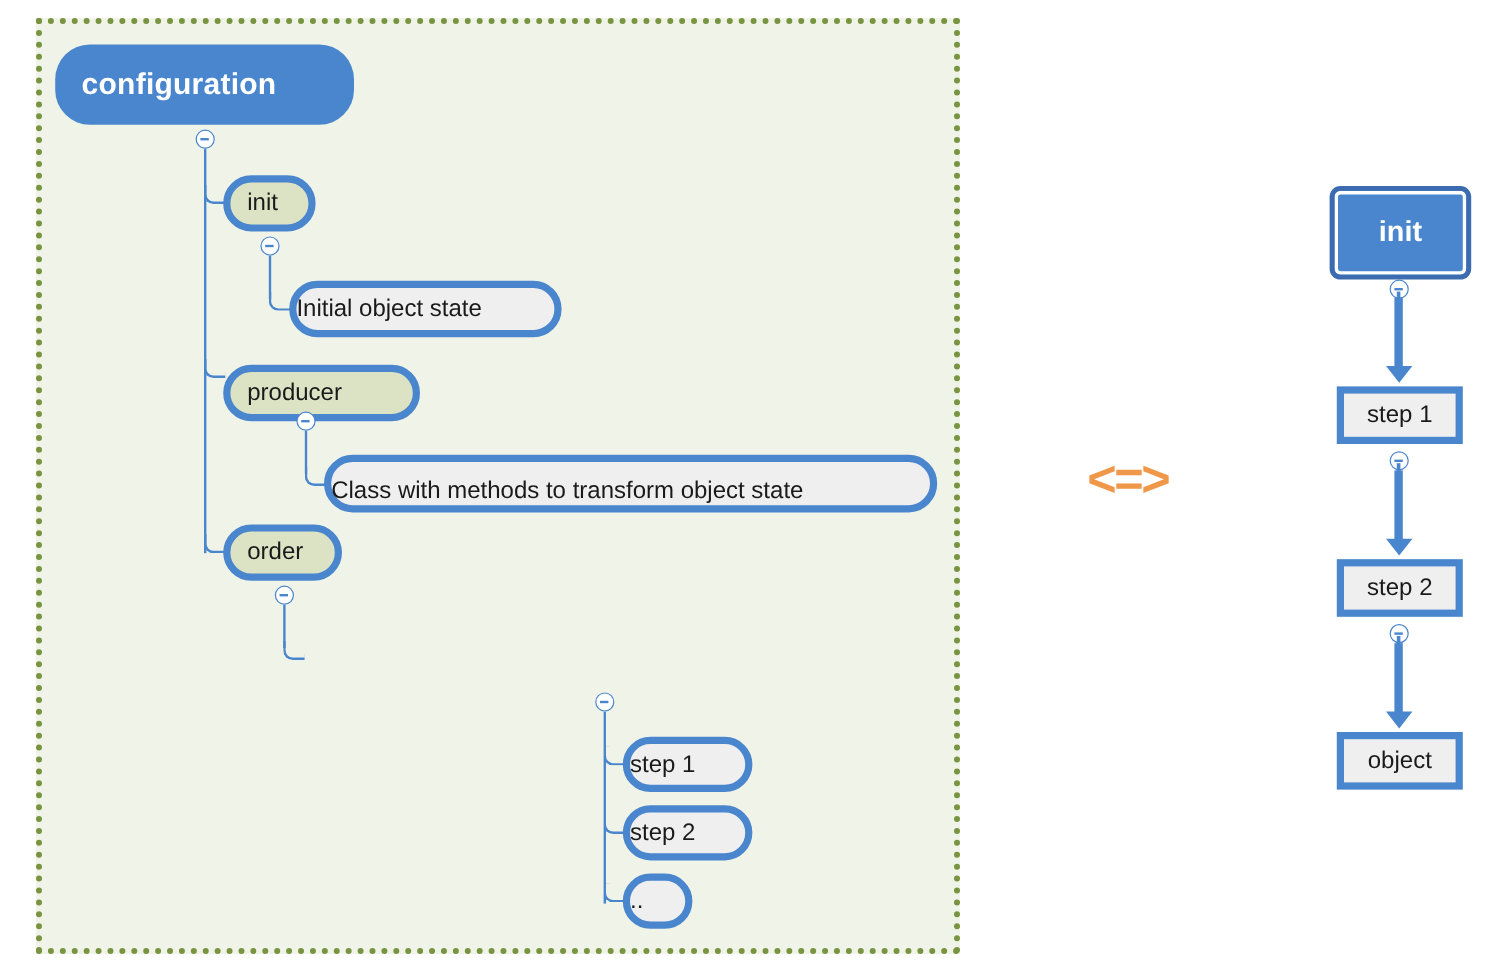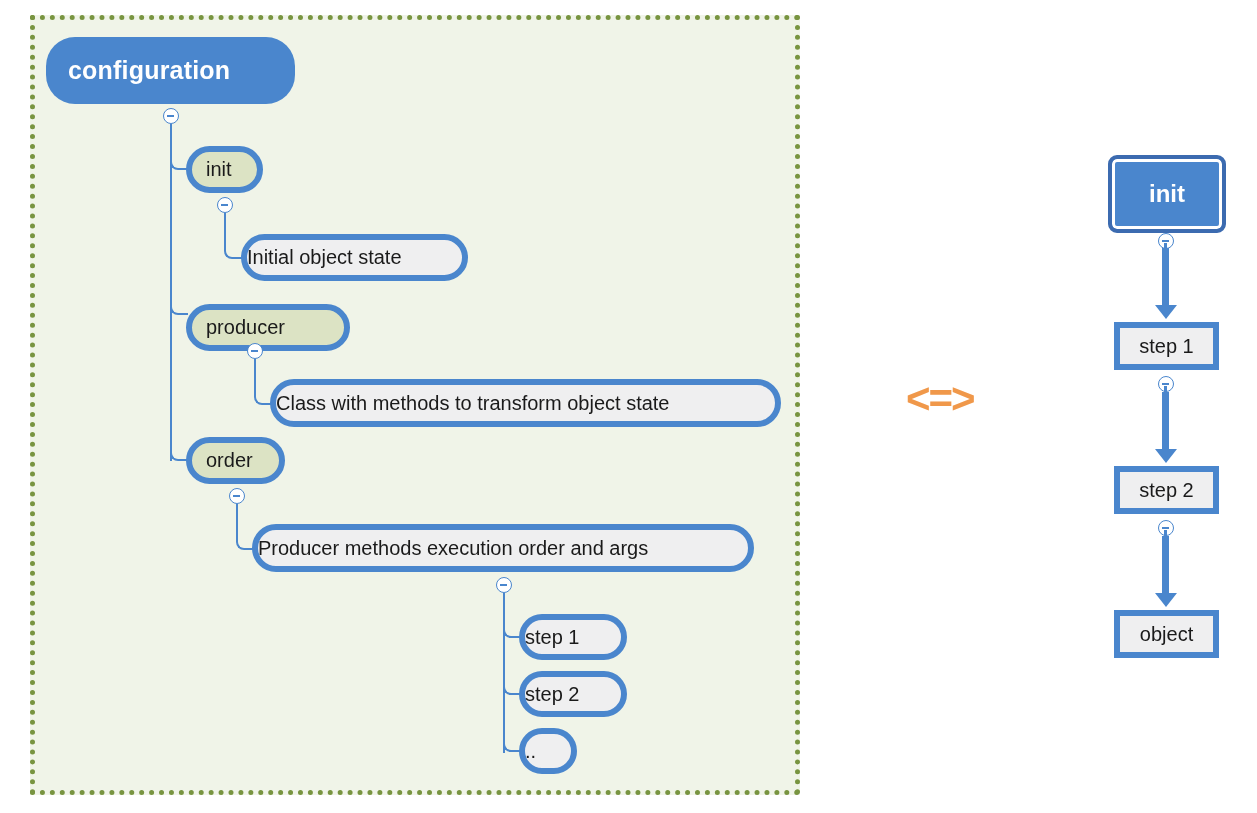--- a/index.html
+++ b/index.html
@@ -188,34 +188,31 @@
     <span>Initial object state</span>
   </div>
 
   <div class="node node-green" style="left:186px; top:292px; width:164px; height:47px;margin-top:12px;">
     <span>producer</span>
   </div>
   <div class="toggle" style="left:247px; top:343px;"></div>
   <div class="vline" style="left:254px; top:359px; height:36px;"></div>
   <div class="elbow" style="left:254px; top:389px; width:18px; height:16px;"></div>
 
-  <div class="node node-grey" style="left:270px; top:379px; width:511px; height:48px;">
+  <div class="node node-grey" style="left:270px; top:379px; width:511px; height:48px;align-items:flex-end;">
     <span>Class with methods to transform object state</span>
   </div>
 
   <div class="node node-green" style="left:186px; top:437px; width:99px; height:47px;">
     <span>order</span>
   </div>
   <div class="toggle" style="left:229px; top:488px;"></div>
   <div class="vline" style="left:236px; top:504px; height:36px;"></div>
   <div class="elbow" style="left:236px; top:534px; width:18px; height:16px;"></div>
 
-  <div class="node node-grey" style="left:252px; top:524px; width:502px; height:48px;">
-    <span>Producer methods execution order and args</span>
-  </div>
 
   <div class="toggle" style="left:496px; top:577px;"></div>
   <div class="vline" style="left:503px; top:593px; height:160px;"></div>
   <div class="elbow" style="left:503px; top:622px; width:18px; height:16px;"></div>
   <div class="elbow" style="left:503px; top:679px; width:18px; height:16px;"></div>
   <div class="elbow" style="left:503px; top:736px; width:18px; height:16px;"></div>
 
   <div class="node node-grey" style="left:519px; top:614px; width:108px; height:46px;">
     <span>step 1</span>
   </div>

